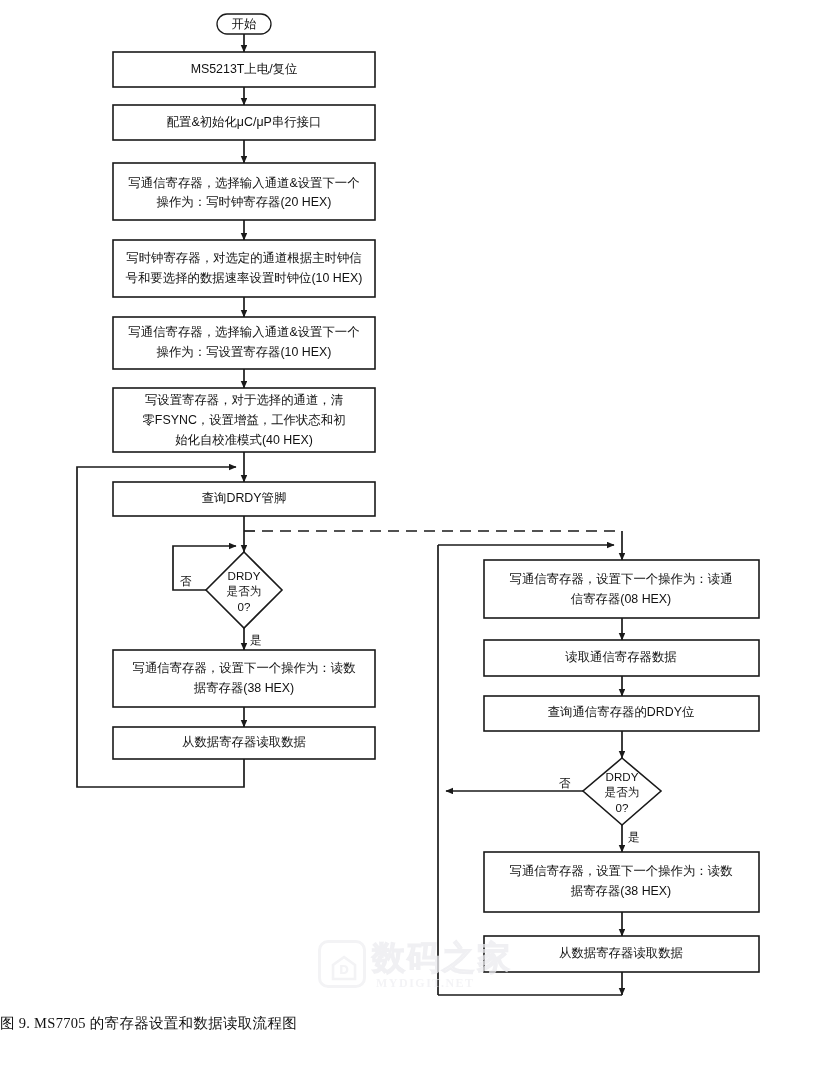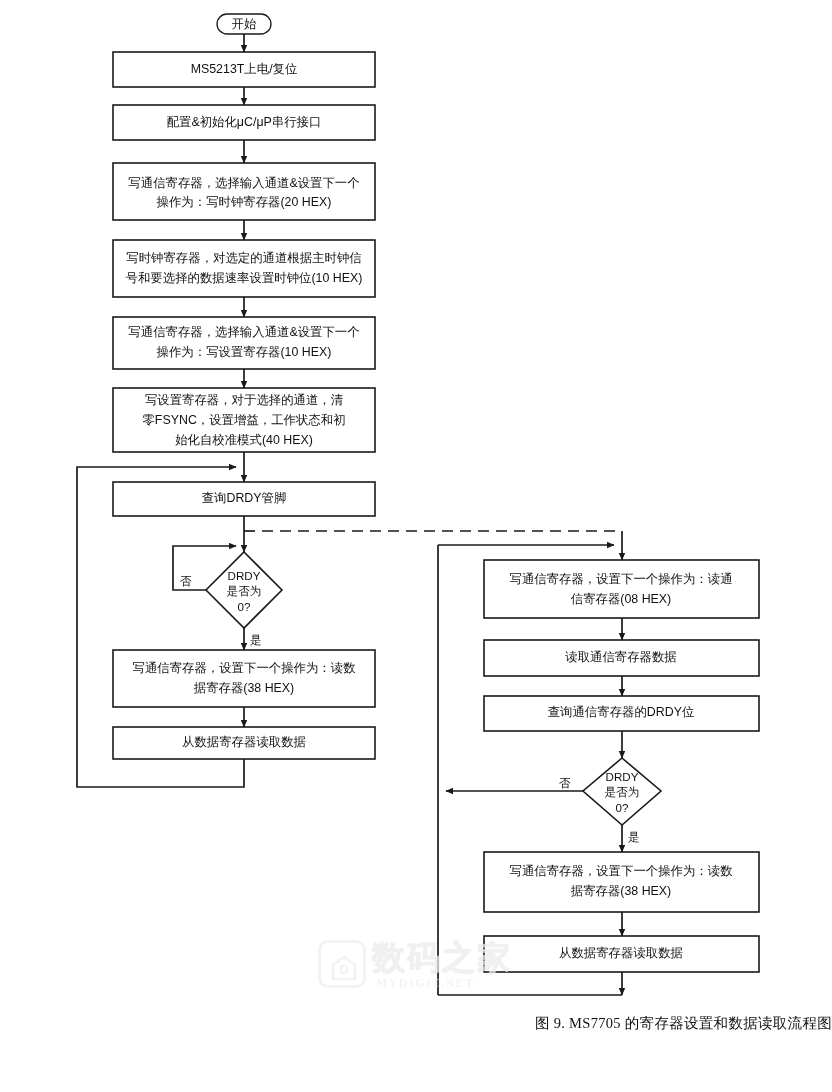--- a/index.html
+++ b/index.html
@@ -50,21 +50,21 @@
     font-family: "Liberation Sans", sans-serif;
     font-size: 11.6px;
     fill: #111111;
     dominant-baseline: middle;
   }
   .caption {
     position: absolute;
     left: 0;
     top: 1014px;
     width: 832px;
-    text-align: right;
+    text-align: left;
     font-family: "Liberation Serif", serif;
     font-size: 14.5px;
     color: #111111;
     letter-spacing: 0.3px;
   }
   
   #watermark {
     position: absolute;
     left: 318px;
     top: 936px;

